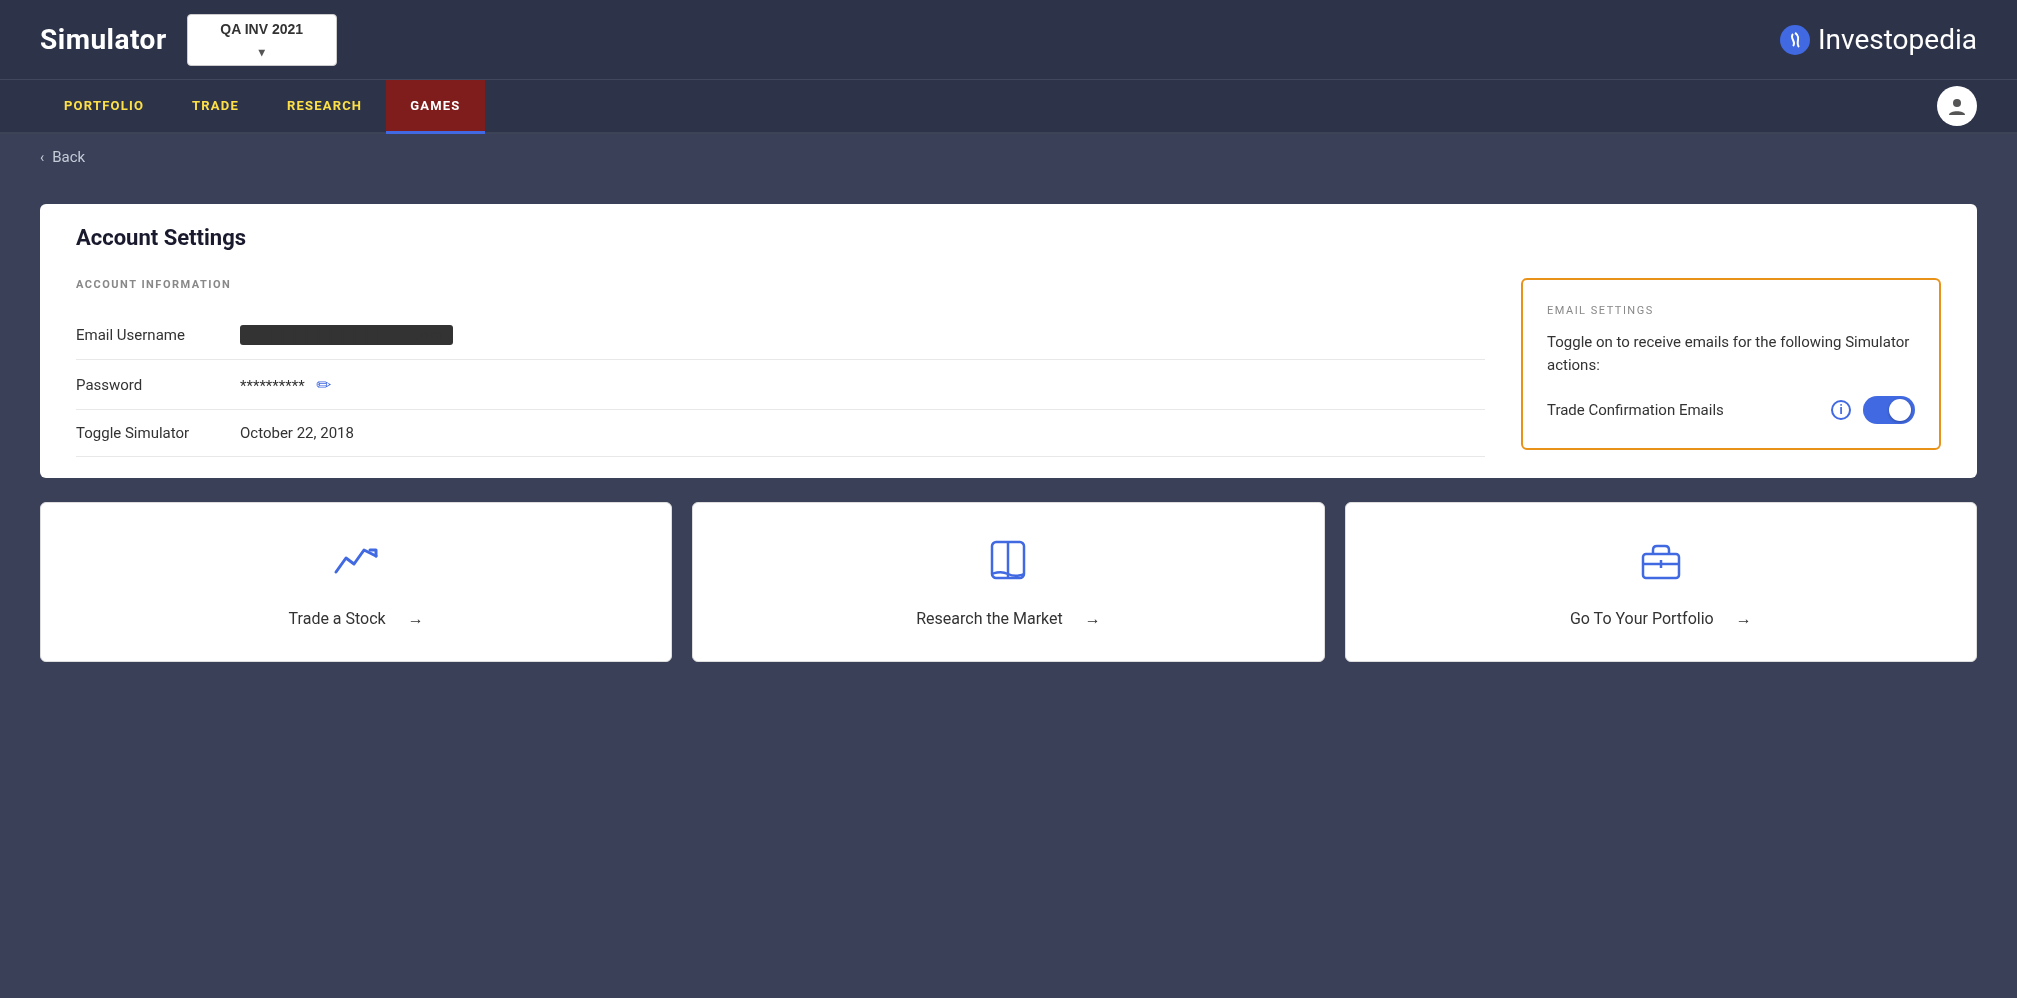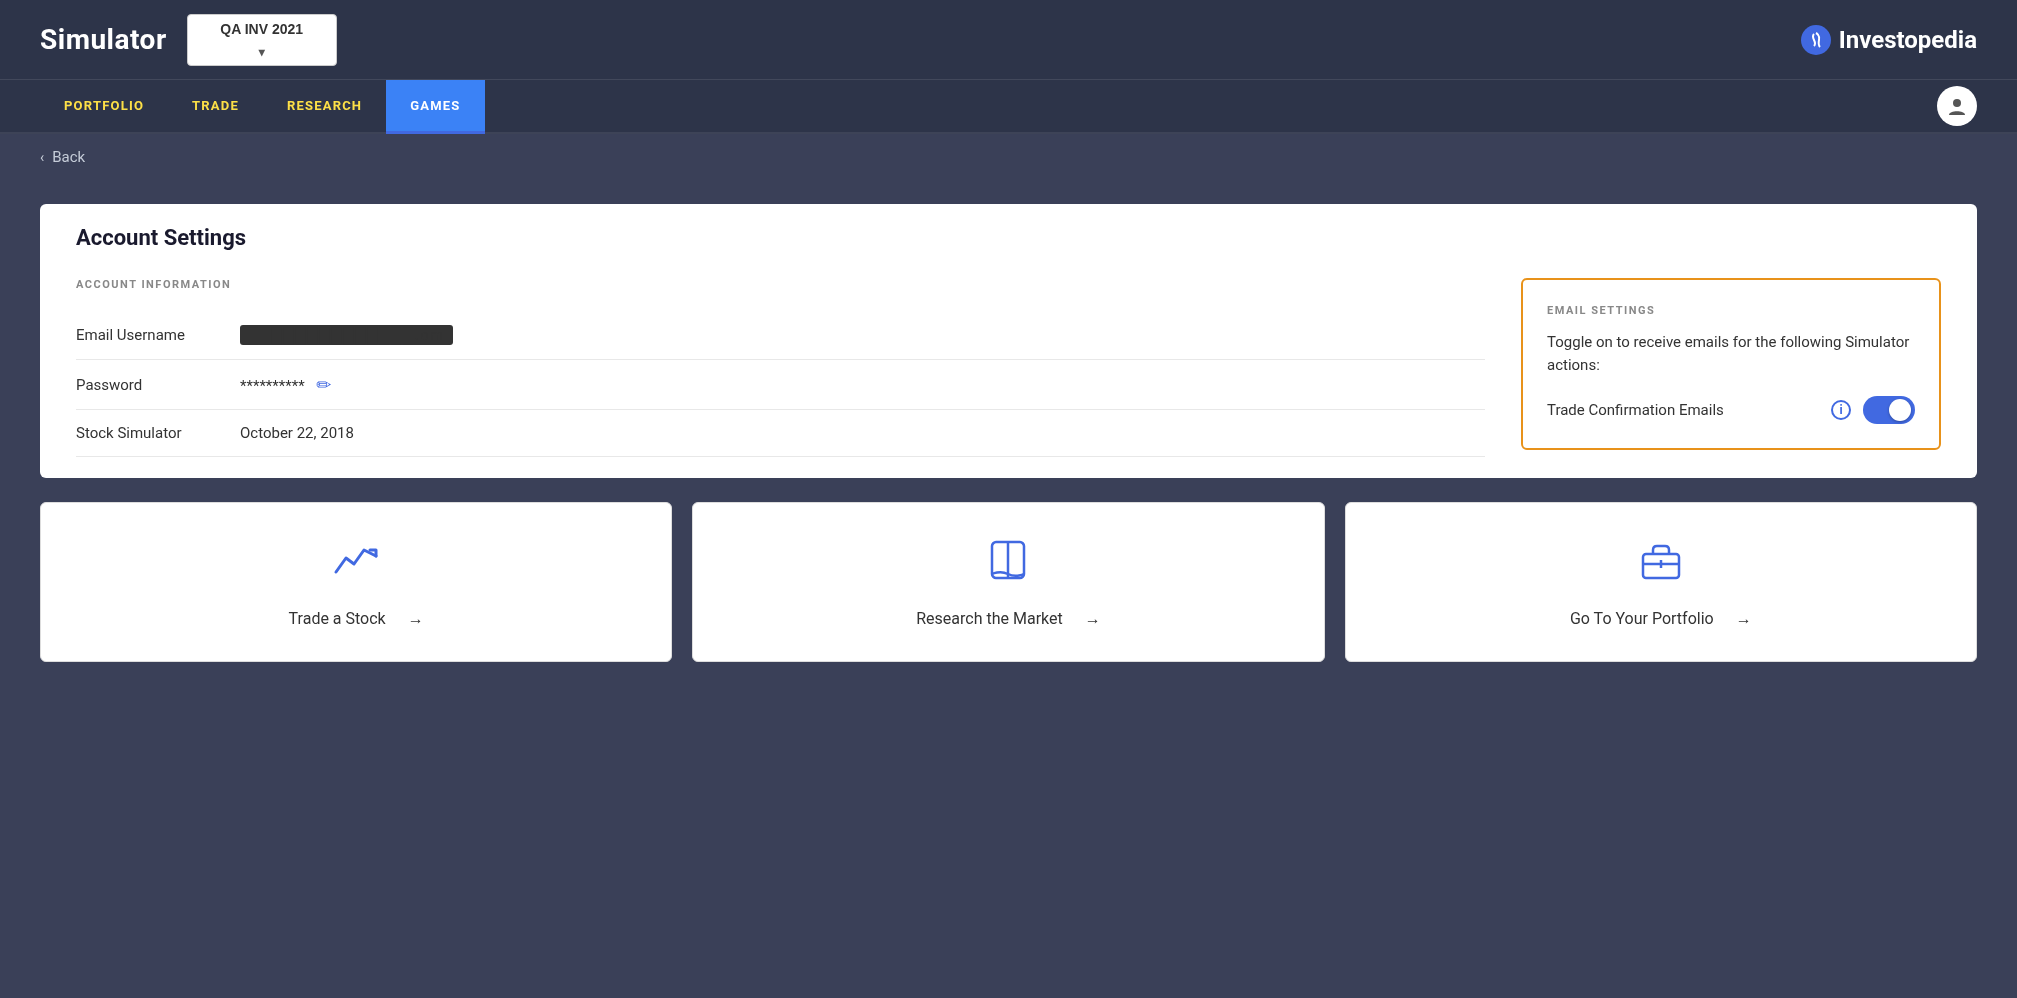--- a/index.html
+++ b/index.html
@@ -43,22 +43,22 @@
     .game-selector .chevron {
       color: #555;
       font-size: 12px;
     }
     .investopedia-logo {
       margin-left: auto;
       display: flex;
       align-items: center;
       gap: 8px;
       color: #fff;
-      font-size: 24px;
-      font-weight: 700;
+      font-size: 28px;
+      font-weight: 400;
     }
     .investopedia-logo .logo-icon {
       width: 30px;
       height: 30px;
       background: #4169e1;
       border-radius: 50%;
       display: flex;
       align-items: center;
       justify-content: center;
       color: #fff;
@@ -85,21 +85,21 @@
       height: 54px;
       display: flex;
       align-items: center;
       cursor: pointer;
       text-decoration: none;
       border-bottom: 3px solid transparent;
       margin-bottom: -2px;
       text-transform: uppercase;
     }
     .nav-tab.active {
-      background: #3b82f6;
+      background: #7f1d1d;
       color: #fff;
       border-bottom: 3px solid #4169e1;
     }
     .user-avatar-btn {
       margin-left: auto;
       width: 40px;
       height: 40px;
       border-radius: 50%;
       background: #fff;
       border: none;
@@ -201,21 +201,21 @@
     .email-settings-box {
       width: 420px;
       flex-shrink: 0;
       border: 2px solid #e8921a;
       border-radius: 6px;
       padding: 24px;
       align-self: flex-start;
     }
     .email-settings-label {
       font-size: 11px;
-      font-weight: 700;
+      font-weight: 400;
       letter-spacing: 1.5px;
       color: #888;
       text-transform: uppercase;
       margin-bottom: 14px;
     }
     .email-settings-desc {
       font-size: 15px;
       color: #333;
       margin-bottom: 20px;
       line-height: 1.5;
@@ -373,21 +373,21 @@
 
         <div class="info-row">
           <div class="info-label">Password</div>
           <div class="info-value">
             <span>**********</span>
             <span class="edit-icon">✏</span>
           </div>
         </div>
 
         <div class="info-row">
-          <div class="info-label">Stock Simulator</div>
+          <div class="info-label">Toggle Simulator</div>
           <div class="info-value">October 22, 2018</div>
         </div>
       </div>
 
       <div class="email-settings-box">
         <div class="email-settings-label">EMAIL SETTINGS</div>
         <div class="email-settings-desc">Toggle on to receive emails for the following Simulator actions:</div>
         <div class="toggle-row">
           <span class="toggle-label">Trade Confirmation Emails</span>
           <span class="info-circle">i</span>

